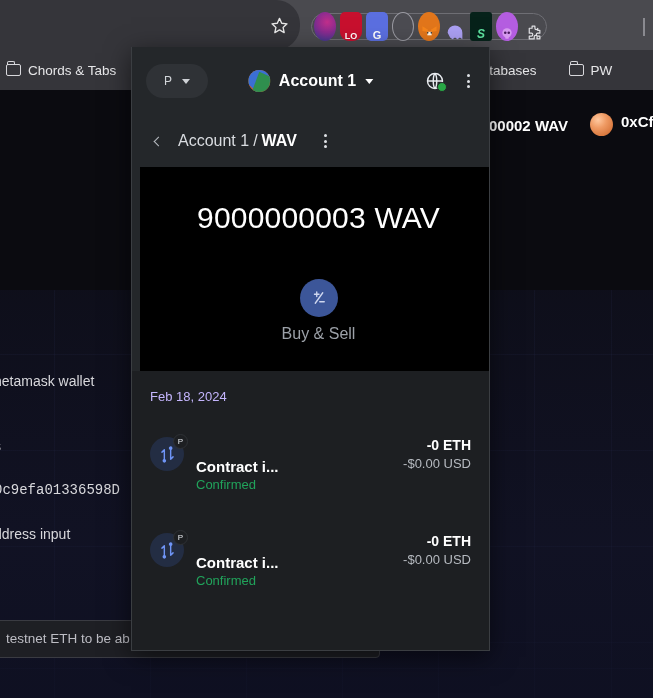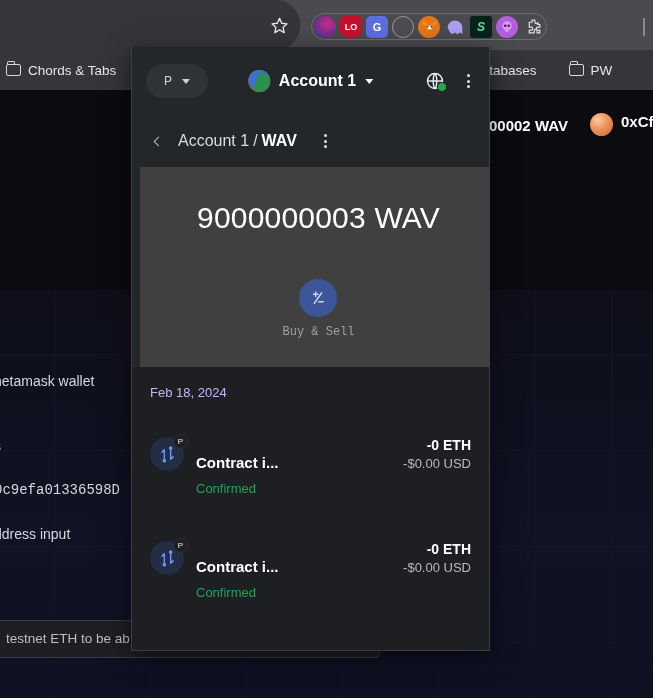--- a/index.html
+++ b/index.html
@@ -44,22 +44,22 @@
     font-size: 19px; color: #e8e8e8; cursor: pointer;
   }
   #ext-pill {
     position: absolute; left: 311px; top: 13px;
     height: 27px; padding: 0 2px;
     border: 1px solid #6e6e74;
     border-radius: 14px;
     display: flex; align-items: center; gap: 4px;
   }
   .ext-ico {
-    width: 22px; height: 22px; border-radius: 5px;
-    display: flex; align-items: center; justify-content: center;
+    width: 22px; height: 29px; border-radius: 5px;
+    display: flex; align-items: flex-end; justify-content: center;
     font-size: 10px; font-weight: bold; color: #fff;
     cursor: pointer; position: relative; flex: 0 0 auto;
   }
   .ext-ico.round { border-radius: 50%; }
   .ext-ico.hl::before {
     content:""; position:absolute; left:-4px; top:-4px;
     width:30px; height:30px; border-radius:50%;
     background: rgba(255,255,255,0.20); z-index:-1;
   }
   #ext-divider {
@@ -208,42 +208,42 @@
     border-left: 1.6px solid #b8bcc2;
     border-bottom: 1.6px solid #b8bcc2;
     transform: rotate(45deg);
   }
   #crumb-text { font-size: 16px; color: #d9dce0; }
   #crumb-text b { color: #ffffff; font-weight: 700; }
 
   
   #mm-hero {
     flex: 0 0 auto; padding: 34px 0 0 8px;
-    background: #404040;
+    background: #000000;
     text-align: center;
     margin-left: 8px;
   }
   #mm-balance {
     font-size: 30px; font-weight: 400; color: #ffffff;
     letter-spacing: 0.2px; line-height: 1.1;
     white-space: nowrap;
   }
   #mm-actions {
     display: flex; justify-content: center; gap: 28px;
     margin-top: 45px; padding-bottom: 28px;
   }
   .action { display: flex; flex-direction: column; align-items: center; gap: 8px; cursor: pointer; }
   .action-circle {
     width: 38px; height: 38px; border-radius: 50%;
     display: flex; align-items: center; justify-content: center;
     color: #ffffff; font-size: 17px;
   }
   .action-circle.primary { background: #4374f5; }
   .action-circle.muted   { background: #3c5699; color: #c3cbe4; }
-  .action-label { font-size: 12px; color: #ffffff; font-family: Liberation Mono, monospace; }
+  .action-label { font-size: 16px; color: #ffffff; }
   .action-label.muted { color: #9ca1a8; }
 
   
   #mm-activity {
     flex: 1 1 auto; background: #1d1f22;
     overflow: hidden; padding: 0 0 4px 0;
   }
   .act-date {
     font-size: 13px; color: #c4b5fd;
     padding: 18px 18px 2px 18px;
@@ -267,21 +267,21 @@
     display: flex; align-items: center; justify-content: center;
     font-family: "Liberation Sans", sans-serif;
   }
   .act-mid { flex: 1 1 auto; min-width: 0; }
   .act-title {
     font-size: 15px; font-weight: 700; color: #ffffff;
     white-space: nowrap; overflow: hidden; text-overflow: ellipsis;
     max-width: 150px;
     margin-top: 42px;
   }
-  .act-status { font-size: 13px; color: #21a35b; margin-top: 10px; }
+  .act-status { font-size: 13px; color: #21a35b; margin-top: 2px; }
   .act-right { text-align: right; flex: 0 0 auto; }
   .act-amt { font-size: 14px; font-weight: 700; color: #ffffff; }
   .act-fiat { font-size: 13px; color: #b6bac0; margin-top: 3px; }
 </style>
 </head>
 <body>
 
 <div id="page-bg"></div>
 <div id="page-bg-top"></div>
 

